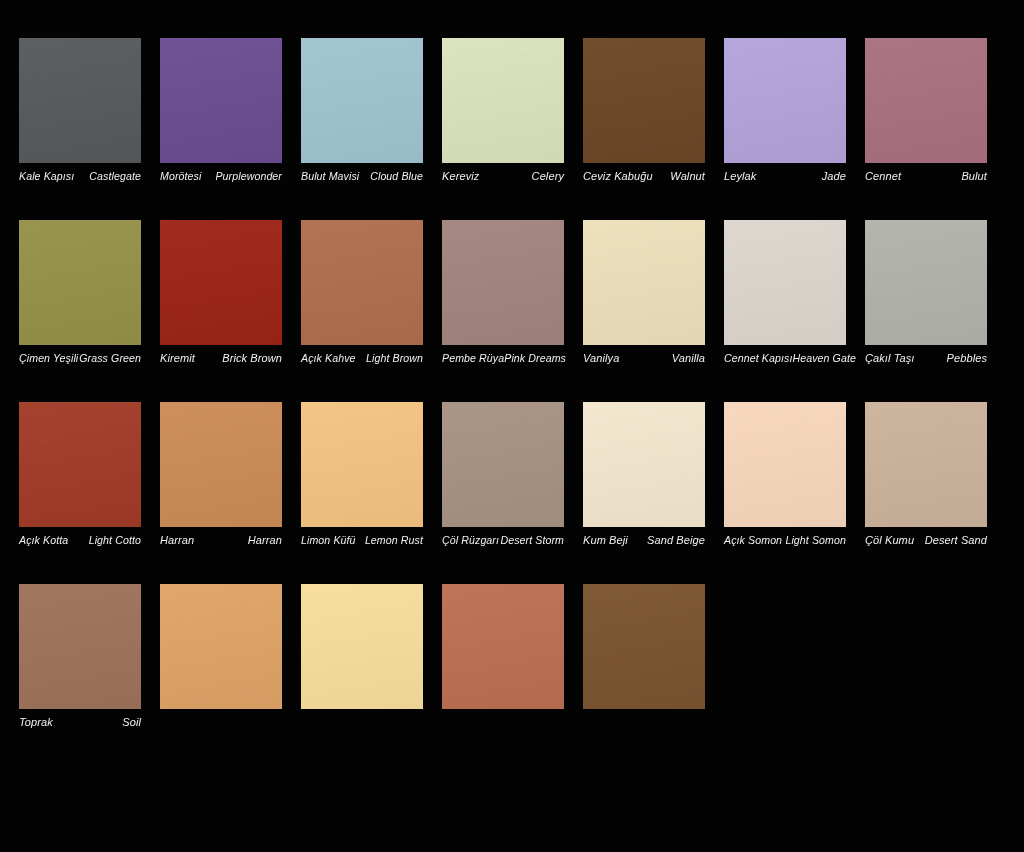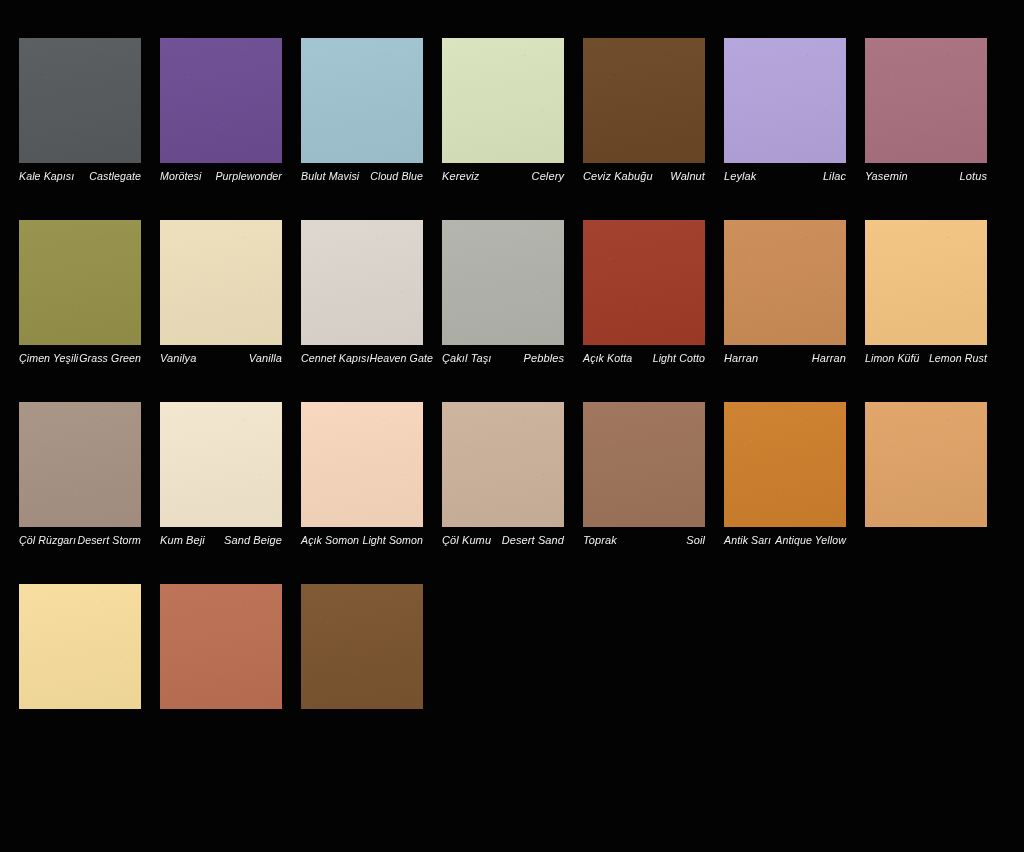--- a/index.html
+++ b/index.html
@@ -113,38 +113,59 @@
         <div class="swatch-chip" style="background: rgb(107, 71, 38);"></div>
         <div class="swatch-labels">
           <span class="label-tr">Ceviz Kabuğu</span>
           <span class="label-en">Walnut</span>
         </div>
       </div>
       <div class="swatch-cell">
         <div class="swatch-chip" style="background: rgb(179, 163, 218);"></div>
         <div class="swatch-labels">
           <span class="label-tr">Leylak</span>
-          <span class="label-en">Lilac</span>
+          <span class="label-en">Jade</span>
         </div>
       </div>
       <div class="swatch-cell">
         <div class="swatch-chip" style="background: rgb(169, 112, 127);"></div>
         <div class="swatch-labels">
-          <span class="label-tr">Yasemin</span>
-          <span class="label-en">Lotus</span>
+          <span class="label-tr">Cennet</span>
+          <span class="label-en">Bulut</span>
         </div>
       </div>
       <div class="swatch-cell cell-wide">
         <div class="swatch-chip" style="background: rgb(149, 145, 73);"></div>
         <div class="swatch-labels">
           <span class="label-tr">Çimen Yeşili</span>
           <span class="label-en">Grass Green</span>
         </div>
       </div>
       <div class="swatch-cell">
+        <div class="swatch-chip" style="background: rgb(157, 35, 23);"></div>
+        <div class="swatch-labels">
+          <span class="label-tr">Kiremit</span>
+          <span class="label-en">Brick Brown</span>
+        </div>
+      </div>
+      <div class="swatch-cell cell-wide">
+        <div class="swatch-chip" style="background: rgb(176, 109, 78);"></div>
+        <div class="swatch-labels">
+          <span class="label-tr">Açık Kahve</span>
+          <span class="label-en">Light Brown</span>
+        </div>
+      </div>
+      <div class="swatch-cell cell-wide">
+        <div class="swatch-chip" style="background: rgb(162, 132, 126);"></div>
+        <div class="swatch-labels">
+          <span class="label-tr">Pembe Rüya</span>
+          <span class="label-en">Pink Dreams</span>
+        </div>
+      </div>
+      <div class="swatch-cell">
         <div class="swatch-chip" style="background: rgb(237, 223, 187);"></div>
         <div class="swatch-labels">
           <span class="label-tr">Vanilya</span>
           <span class="label-en">Vanilla</span>
         </div>
       </div>
       <div class="swatch-cell cell-wide">
         <div class="swatch-chip" style="background: rgb(220, 214, 206);"></div>
         <div class="swatch-labels">
           <span class="label-tr">Cennet Kapısı</span>
@@ -205,27 +226,20 @@
         <div class="swatch-labels">
           <span class="label-tr">Çöl Kumu</span>
           <span class="label-en">Desert Sand</span>
         </div>
       </div>
       <div class="swatch-cell">
         <div class="swatch-chip" style="background: rgb(157, 114, 89);"></div>
         <div class="swatch-labels">
           <span class="label-tr">Toprak</span>
           <span class="label-en">Soil</span>
-        </div>
-      </div>
-      <div class="swatch-cell cell-wide">
-        <div class="swatch-chip" style="background: rgb(205, 127, 44);"></div>
-        <div class="swatch-labels">
-          <span class="label-tr">Antik Sarı</span>
-          <span class="label-en">Antique Yellow</span>
         </div>
       </div>
       <div class="swatch-cell">
         <div class="swatch-chip" style="background: rgb(223, 163, 103);"></div>
       </div>
       <div class="swatch-cell">
         <div class="swatch-chip" style="background: rgb(247, 221, 157);"></div>
       </div>
       <div class="swatch-cell">
         <div class="swatch-chip" style="background: rgb(187, 111, 82);"></div>

